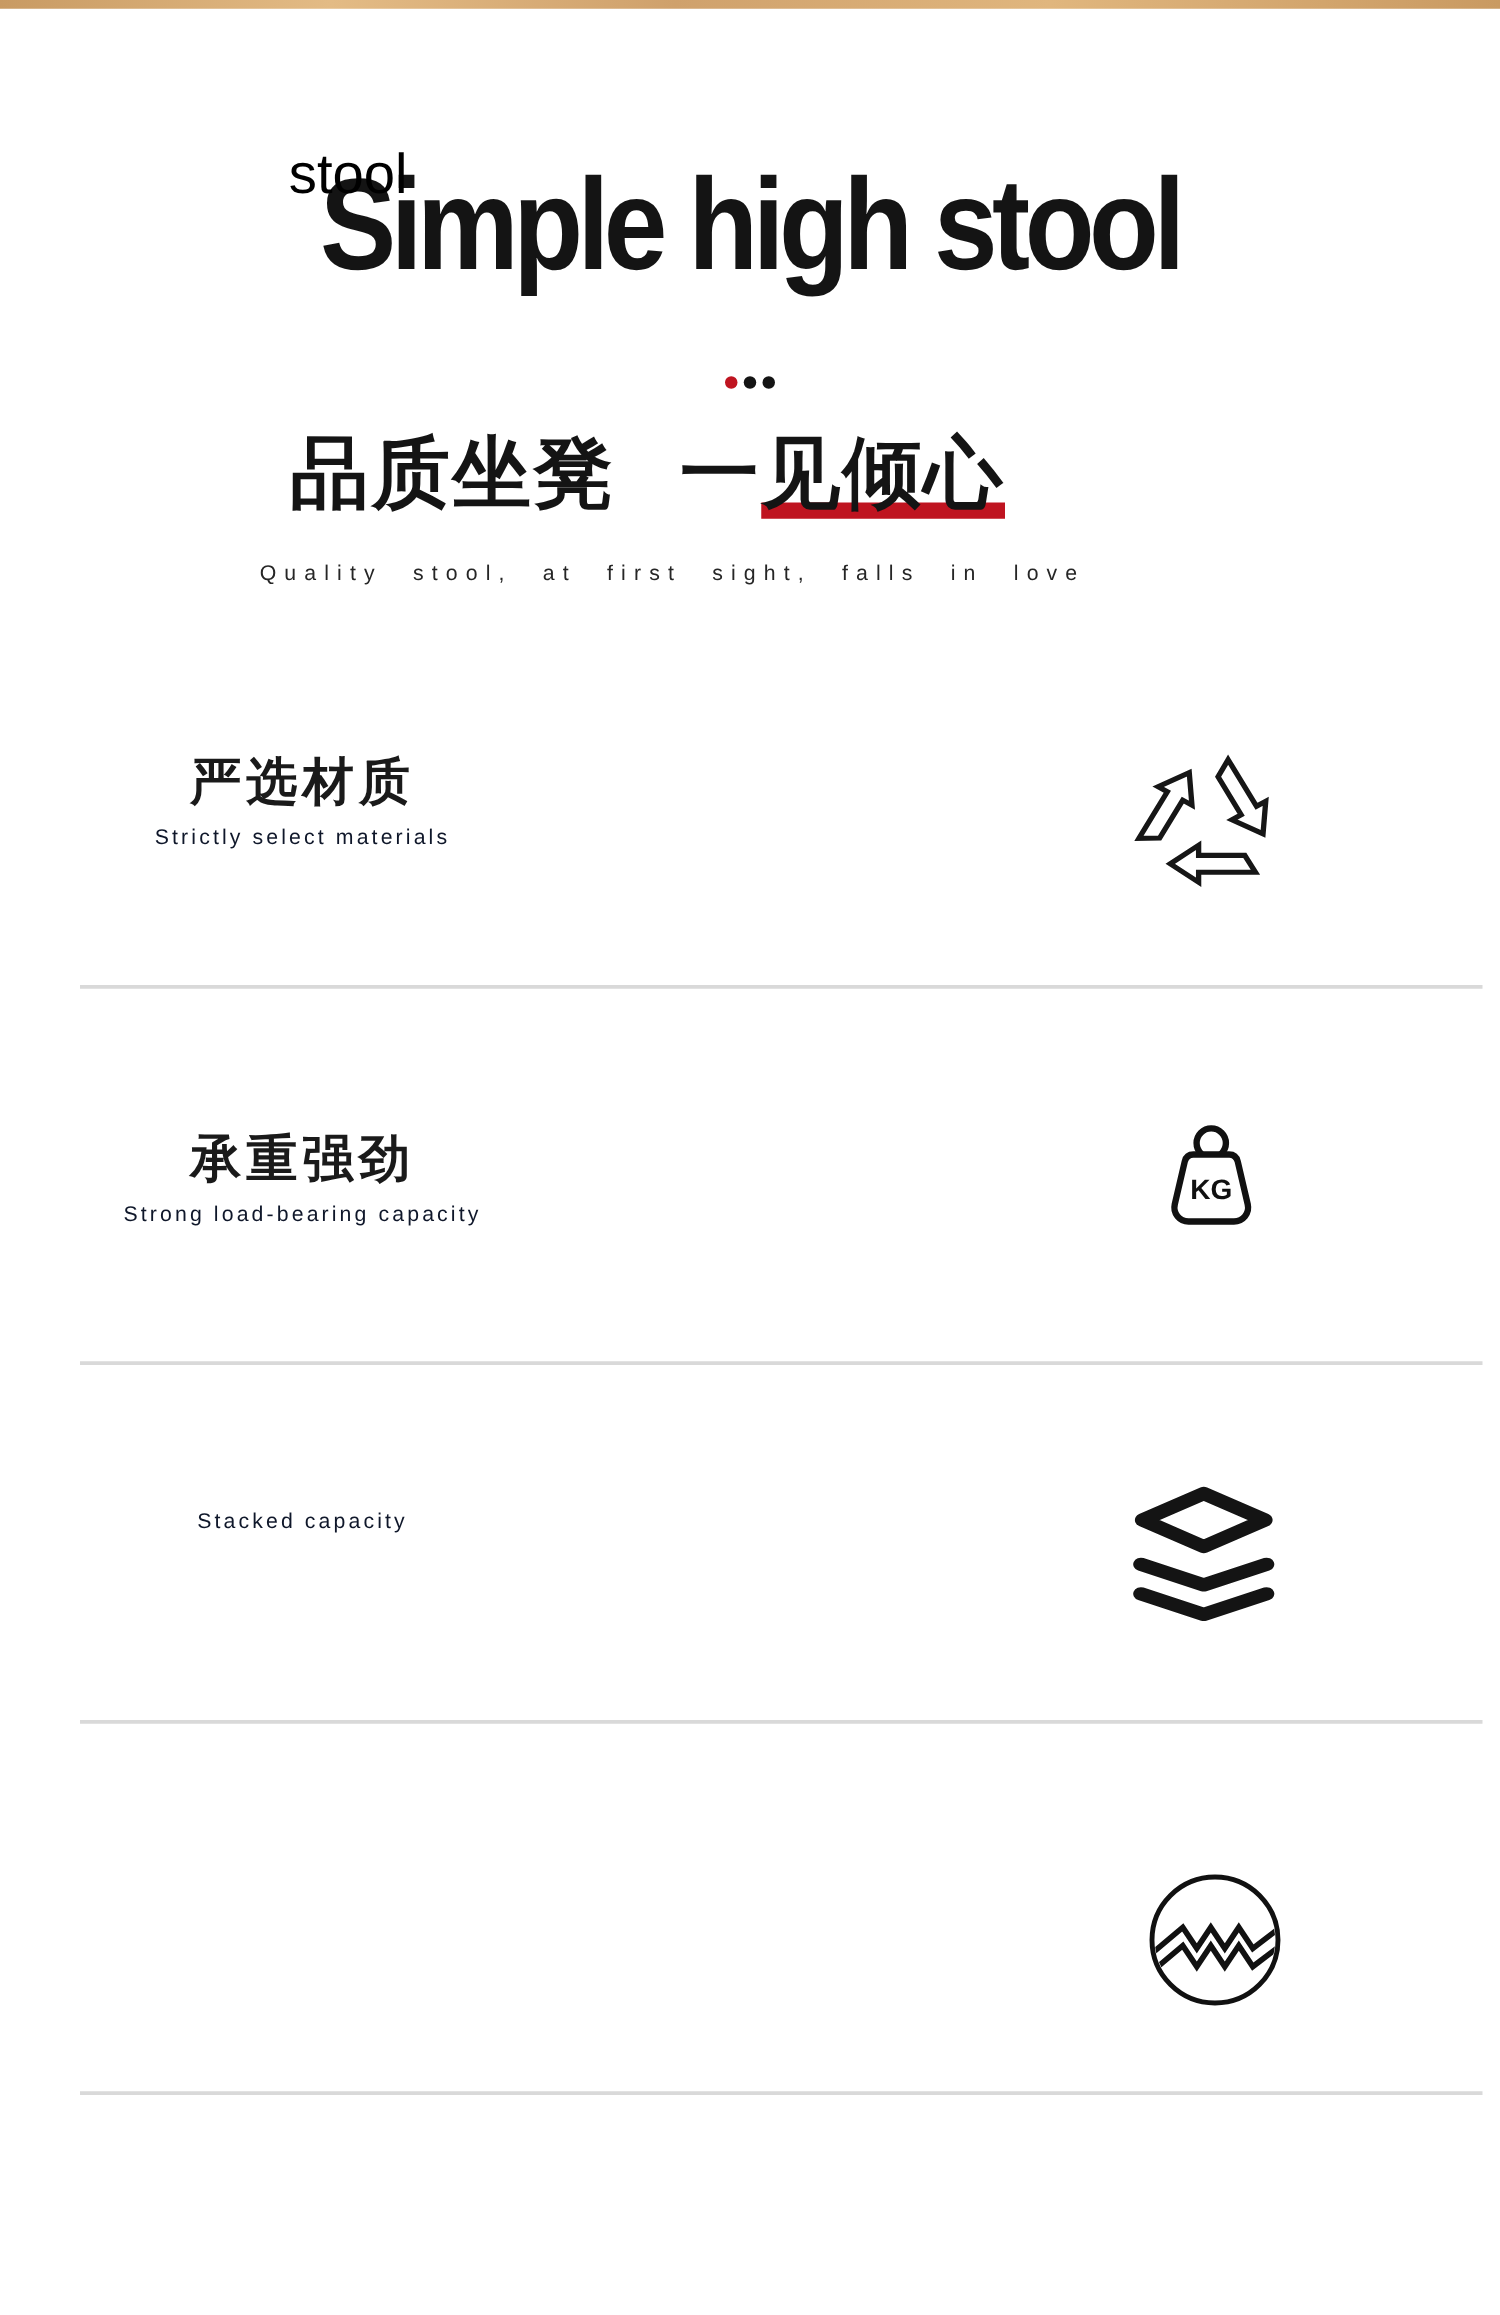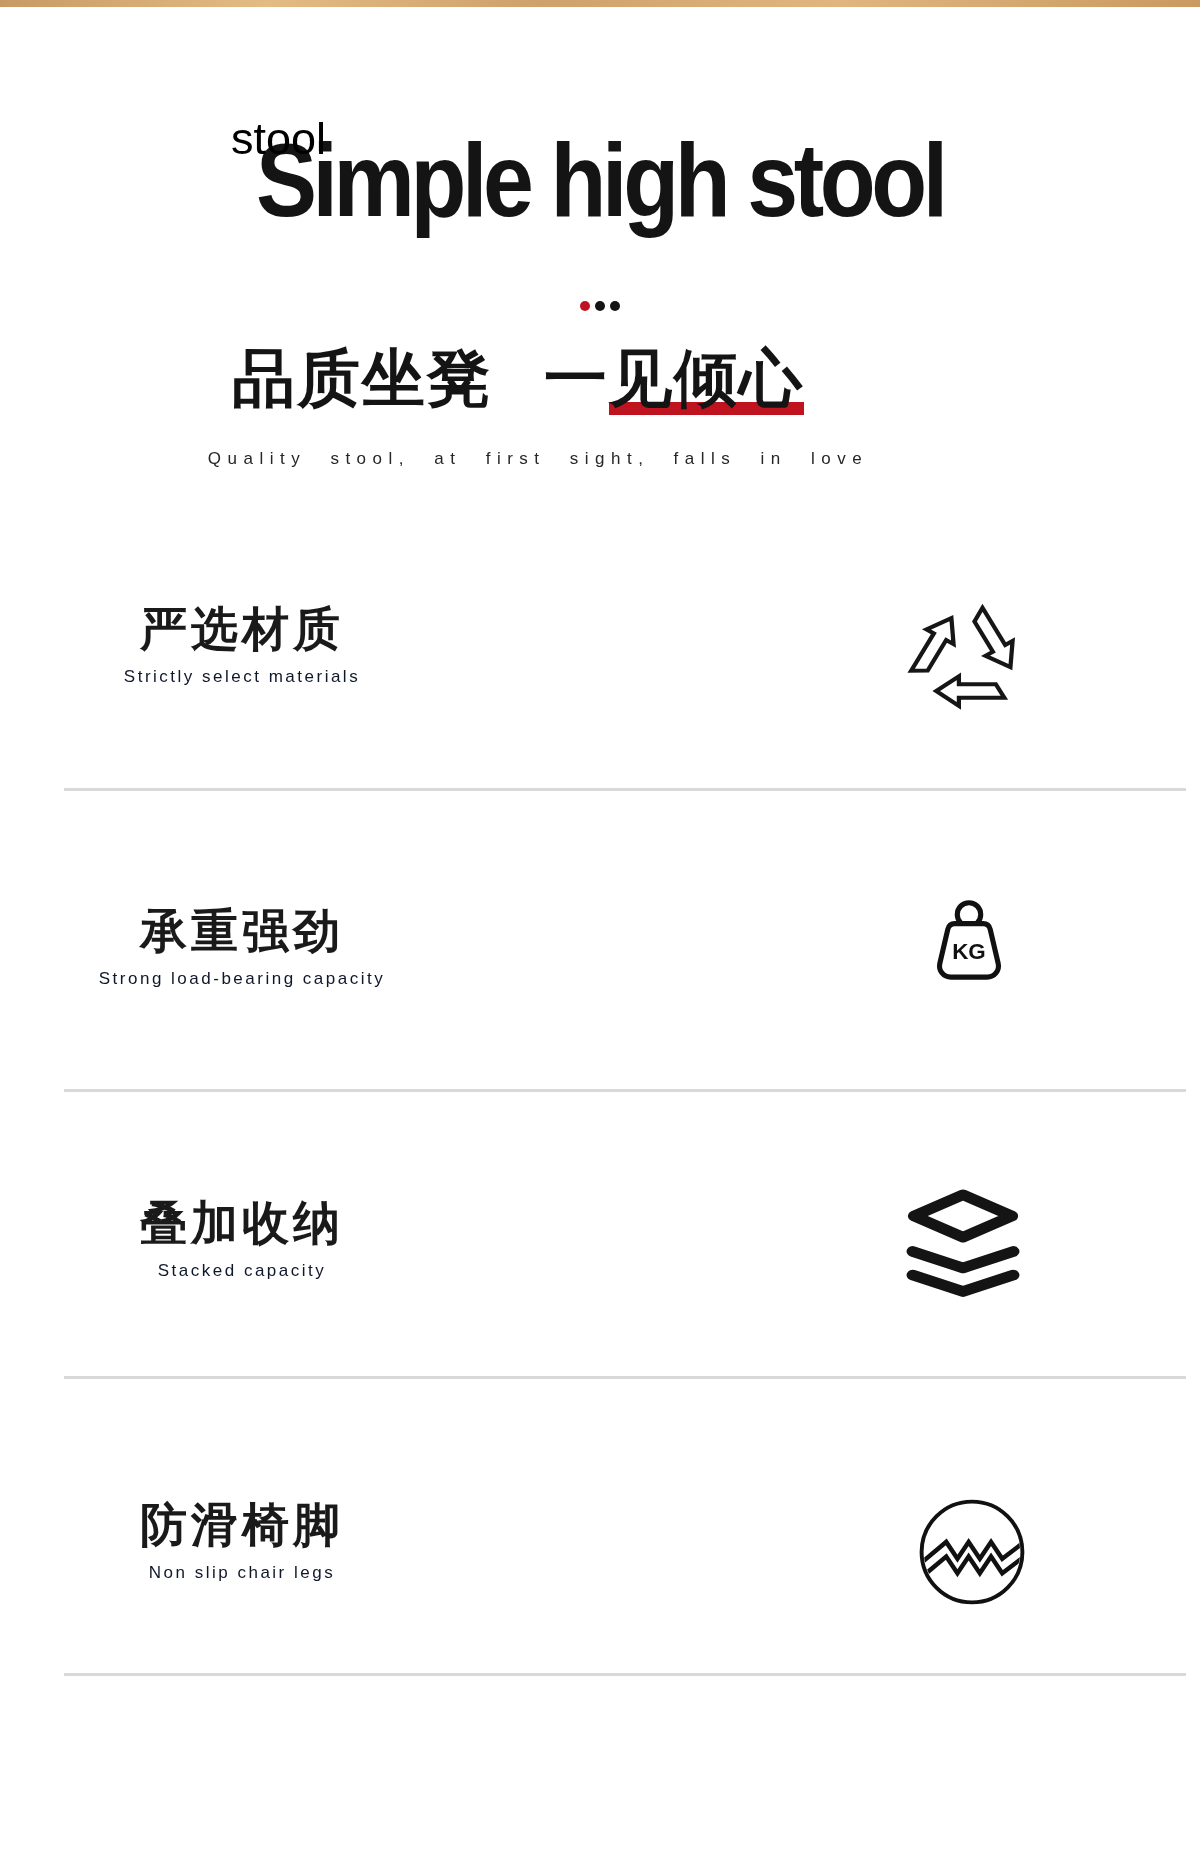--- a/index.html
+++ b/index.html
@@ -34,21 +34,21 @@
   .cn-underlined {
     background-image:linear-gradient(#bf1420,#bf1420);
     background-repeat:no-repeat; background-size:100% 13px; background-position:left bottom;
   }
   .sub-en {
     position:absolute; top:449px; left:0; width:1076px; text-align:center;
     font-size:17px; color:#262626; letter-spacing:6.5px; word-spacing:13px; white-space:nowrap;
   }
   .feat-text { position:absolute; left:52px; width:380px; text-align:center; }
   .feat-cn {
-    font-size:47px; font-weight:700; letter-spacing:4px; line-height:1.15; color:#1a1a1a;
+    font-size:41px; font-weight:700; letter-spacing:4px; line-height:1.15; color:#1a1a1a;
     font-family:"DejaVu Sans","Liberation Sans",sans-serif;
   }
   .feat-en { margin-top:11px; font-size:17px; color:#0f172a; letter-spacing:2.5px; white-space:nowrap; }
   .feat-icon { position:absolute; }
   .divider { position:absolute; left:64px; width:1122px; height:3px; background:#d9d9d9; }
 </style>
 </head>
 <body>
 
 <div class="canvas">
@@ -91,36 +91,31 @@
     <div class="feat-en">Strong load-bearing capacity</div>
   </div>
   <svg class="feat-icon" style="left:918px; top:893px;" width="102" height="102" viewBox="0 0 100 100" preserveAspectRatio="none">
     <circle cx="50" cy="21" r="11.5" fill="#ffffff" stroke="#111111" stroke-width="5"></circle>
     <path d="M36 30 L64 30 C67.5 30 70 32.2 70.8 35.6 L78.6 69 C80.2 76 75 82.5 67.8 82.5 L32.2 82.5 C25 82.5 19.8 76 21.4 69 L29.2 35.6 C30 32.2 32.5 30 36 30 Z" fill="#ffffff" stroke="#111111" stroke-width="5" stroke-linejoin="round"></path>
     <text x="50" y="65" text-anchor="middle" font-size="22" font-weight="bold" fill="#111111" font-family="Liberation Sans, sans-serif">KG</text>
   </svg>
   <div class="divider" style="top:1089px;"></div>
 
   <div class="feat-text" style="top:1196px;">
-    <div class="feat-cn">叠加收纳</div>
     <div class="feat-en">Stacked capacity</div>
   </div>
   <svg class="feat-icon" style="left:895px; top:1183px;" width="136" height="118" viewBox="0 0 100 100" preserveAspectRatio="none">
     <g stroke="#141414" stroke-width="9" stroke-linejoin="round" stroke-linecap="round">
       <path d="M50 10 L86 28 L50 46 L14 28 Z" fill="#ffffff"></path>
       <path d="M13 58 L50 72 L87 58" fill="none"></path>
       <path d="M13 78 L50 92 L87 78" fill="none"></path>
     </g>
   </svg>
   <div class="divider" style="top:1376px;"></div>
 
-  <div class="feat-text" style="top:1498px;">
-    <div class="feat-cn">防滑椅脚</div>
-    <div class="feat-en">Non slip chair legs</div>
-  </div>
   <svg class="feat-icon" style="left:916px; top:1496px;" width="112" height="112" viewBox="0 0 100 100" preserveAspectRatio="none">
     <defs>
         <clipPath id="ns-clip">
           <circle cx="50" cy="50" r="43"></circle>
         </clipPath>
       </defs>
     <circle cx="50" cy="50" r="45" fill="#ffffff" stroke="#111111" stroke-width="3.5"></circle>
     <g clip-path="url(#ns-clip)" stroke="#111111" stroke-width="4" fill="none" stroke-linejoin="miter">
       <path d="M2 62 L27 41 L37 56 L47 41 L57 56 L67 41 L77 56 L98 40"></path>
       <path d="M2 75 L27 54 L37 69 L47 54 L57 69 L67 54 L77 69 L98 53"></path>

